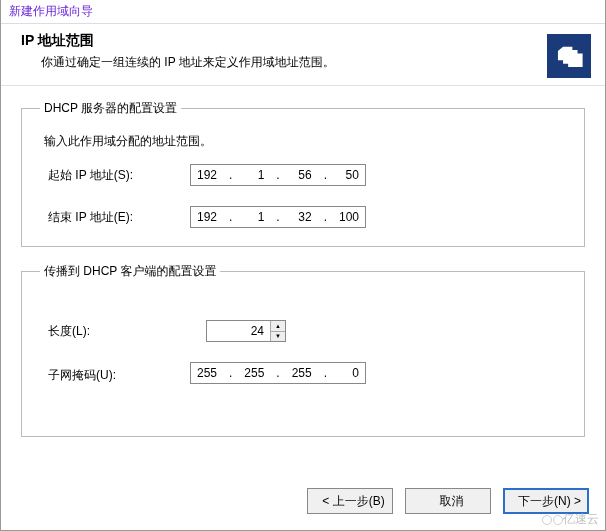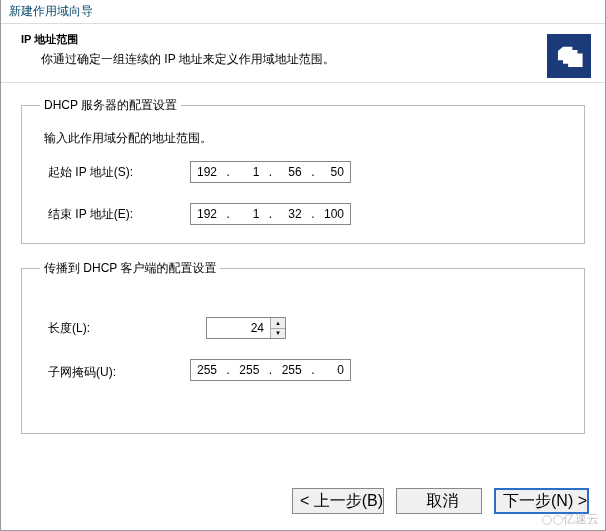--- a/index.html
+++ b/index.html
@@ -21,30 +21,30 @@
       height: 531px;
       border: 1px solid #999;
       border-top: none;
       background: #fff;
       position: relative;
     }
     .title-bar {
       height: 24px;
       padding: 3px 8px;
       font-size: 12px;
-      color: #0c4a6e;
+      color: #6d28d9;
       border-bottom: 1px solid #ddd;
     }
     .header-area {
       padding: 8px 20px 14px 20px;
       position: relative;
     }
     .header-title {
       font-weight: bold;
-      font-size: 11px;
+      font-size: 14px;
       margin-bottom: 4px;
     }
     .header-desc {
       padding-left: 20px;
       font-size: 12px;
     }
     .header-icon {
       position: absolute;
       right: 14px;
       top: 10px;
@@ -91,21 +91,21 @@
       font-size: 12px;
     }
     .intro-text {
       margin: 2px 0 10px 4px;
     }
     .ip-box {
       border: 1px solid #888;
       display: inline-flex;
       align-items: center;
       height: 22px;
-      width: 161px;
+      width: 176px;
       padding: 0 4px;
       justify-content: space-between;
       font-family: Arial, sans-serif;
     }
     .ip-box span.oct {
       display: inline-block;
       text-align: right;
       min-width: 24px;
       padding: 0 2px;
     }
@@ -152,21 +152,21 @@
       right: 16px;
       bottom: 16px;
       display: flex;
       gap: 12px;
     }
     .btn {
       min-width: 86px;
       height: 26px;
       border: 1px solid #888;
       background: #f0f0f0;
-      font-size: 16px;
+      font-size: 12px;
       display: inline-flex;
       align-items: center;
       justify-content: center;
       cursor: pointer;
       padding-left: 7px;
     }
     .btn.primary {
       border: 2px solid #2a6fc9;
       min-width: 86px;
       height: 26px;

